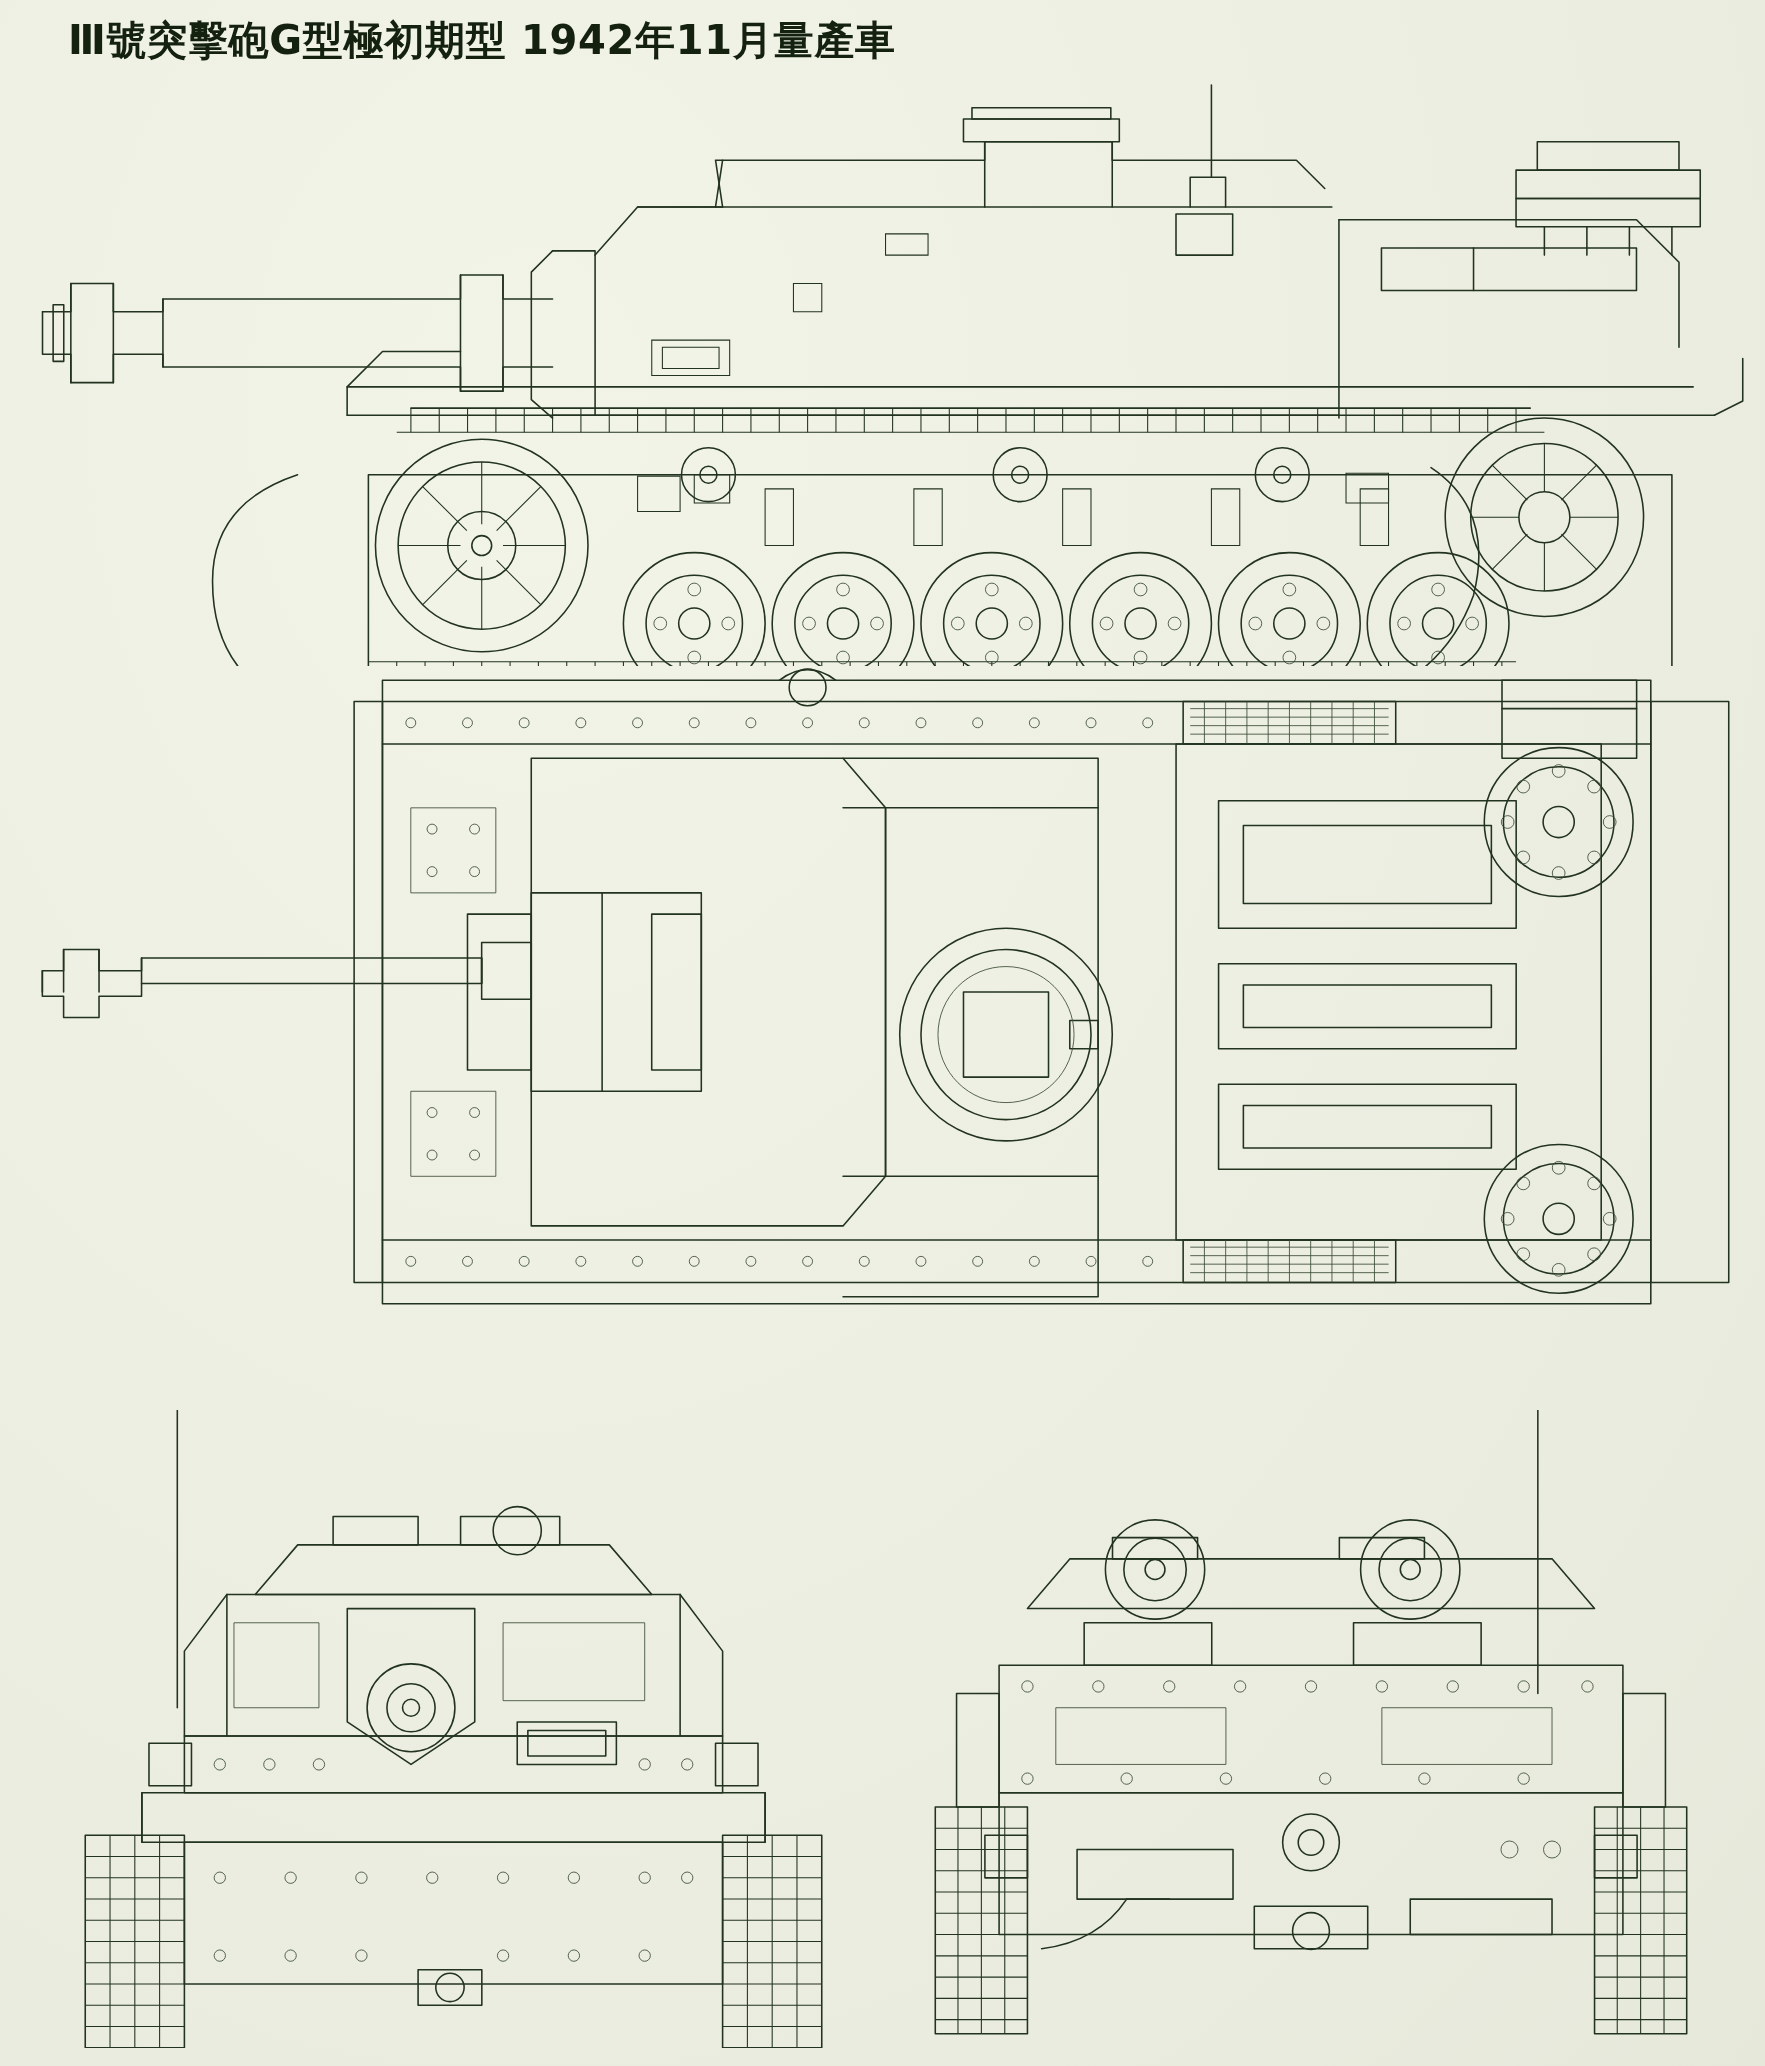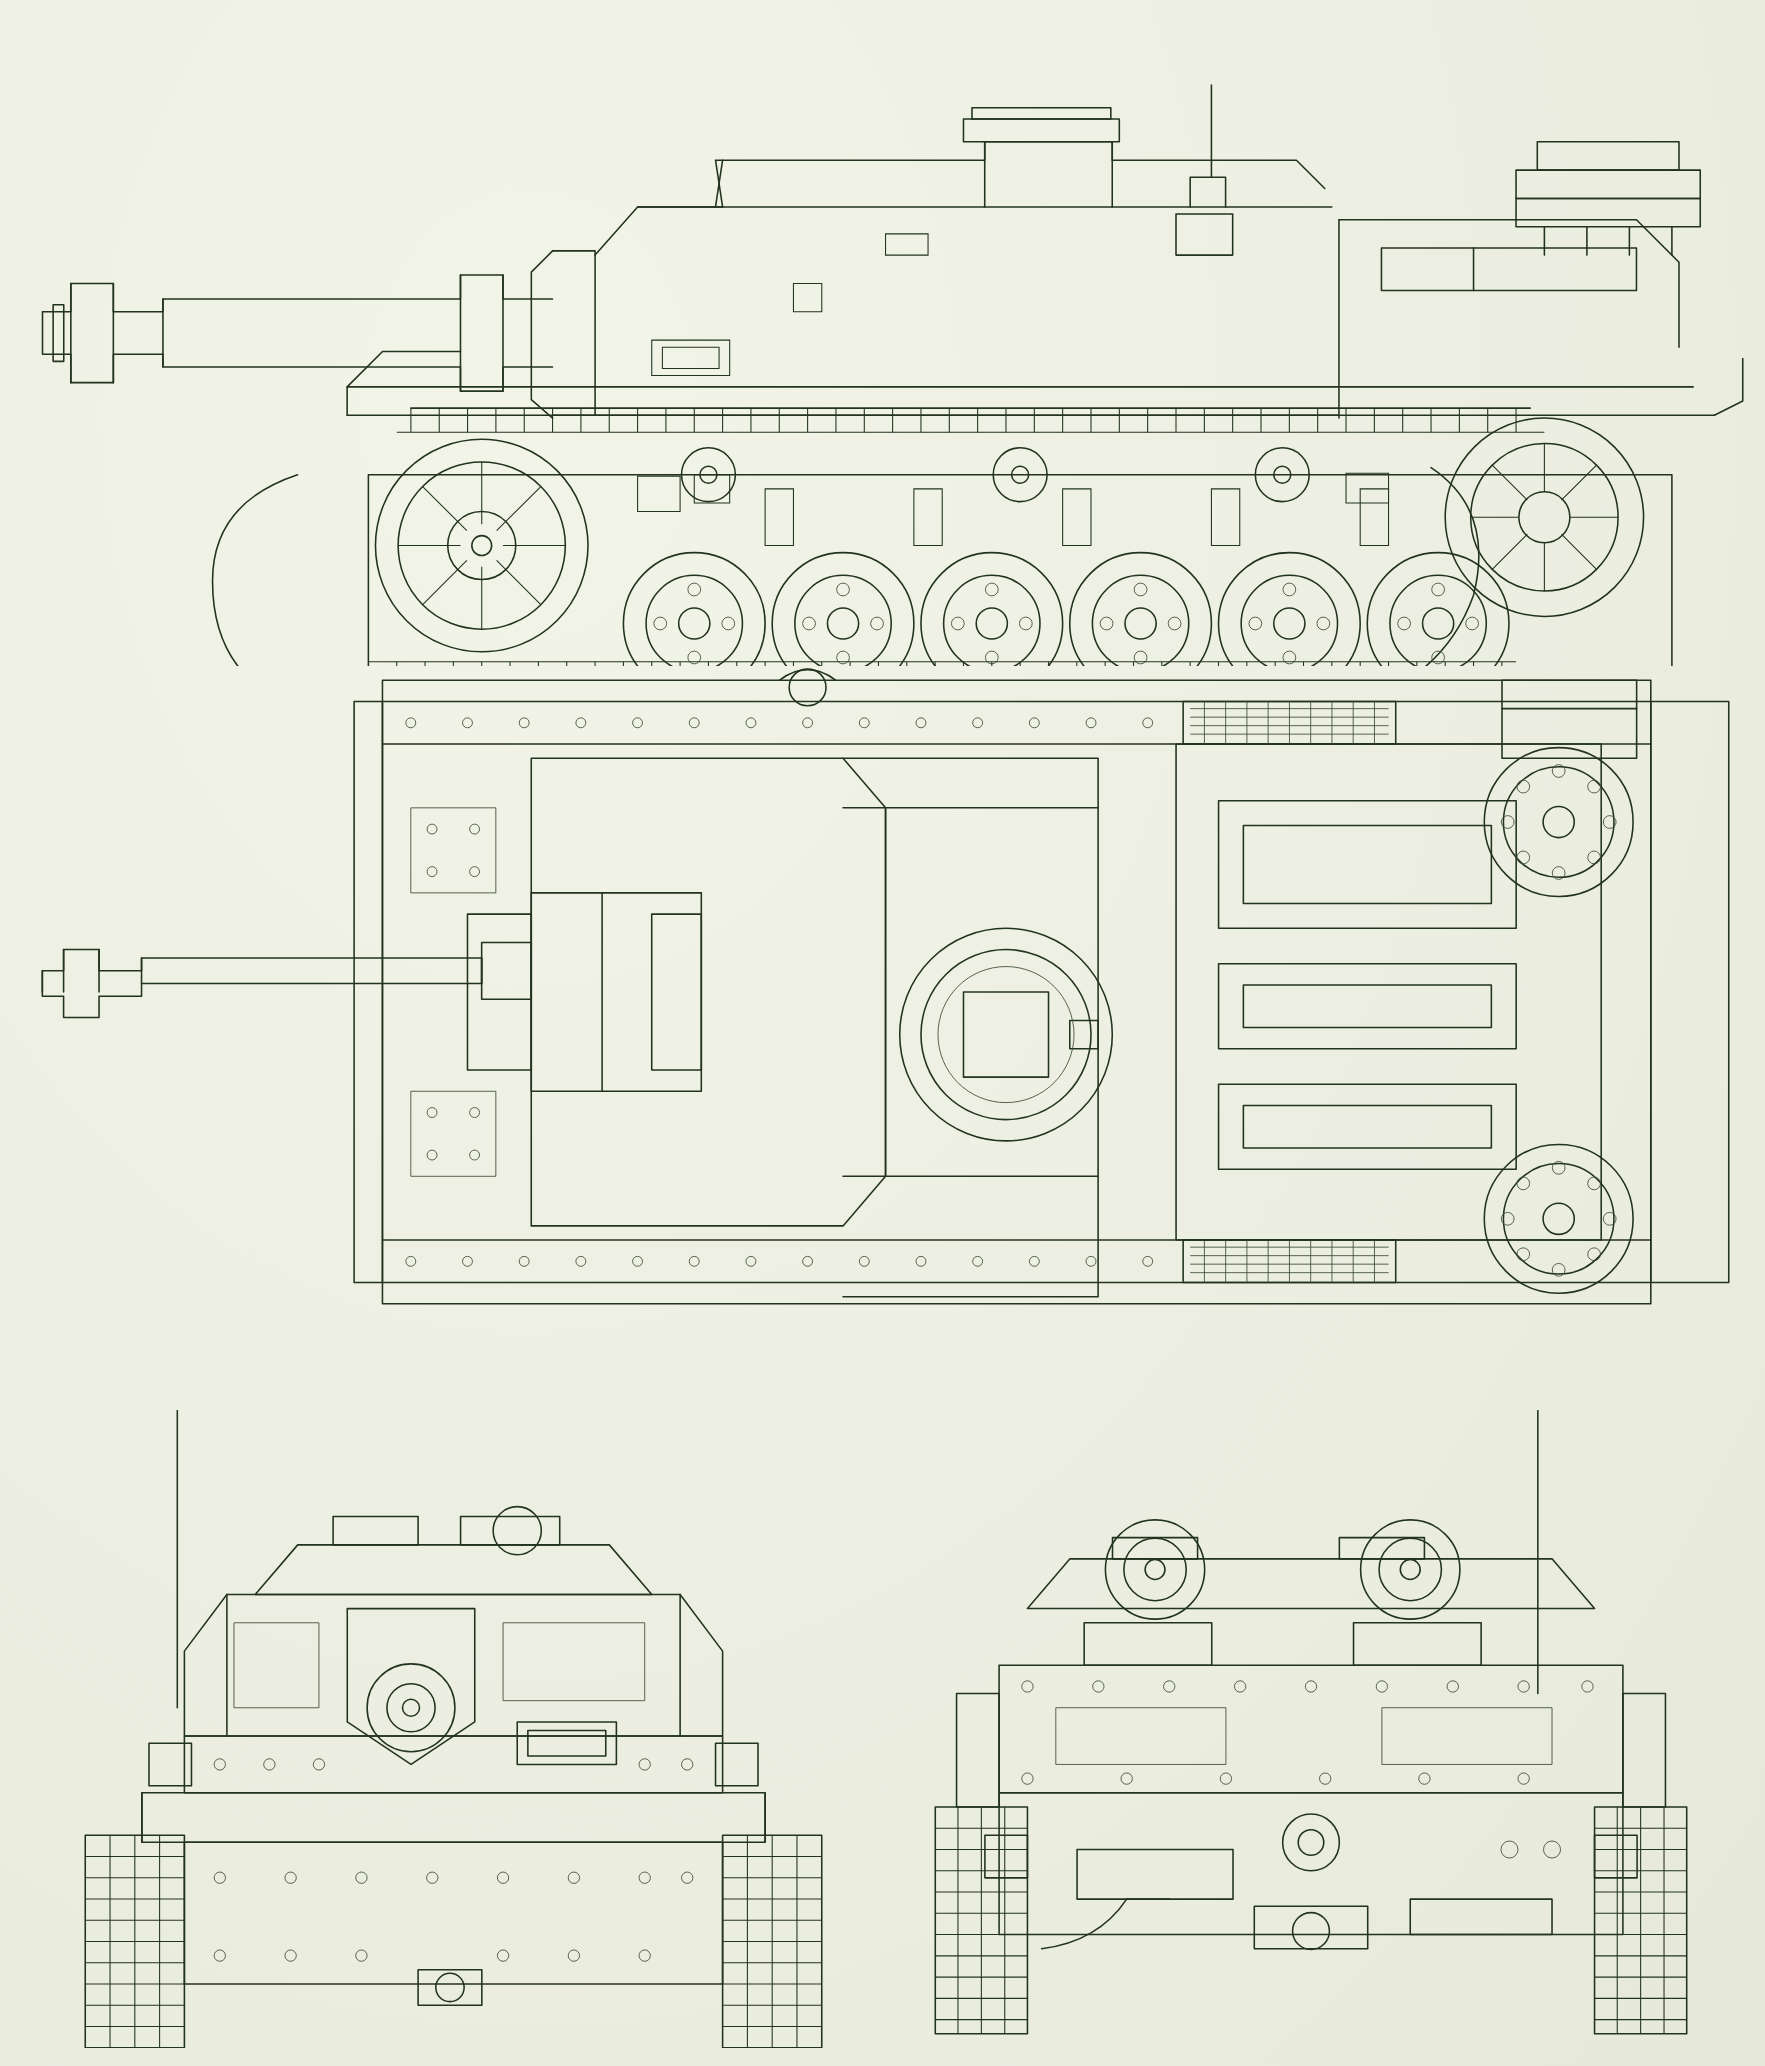--- a/index.html
+++ b/index.html
@@ -31,20 +31,21 @@
   svg{display:block;}
   .ln{fill:none;stroke:#22331f;stroke-width:2.2;stroke-linejoin:round;stroke-linecap:round;}
   .ln-t{fill:none;stroke:#22331f;stroke-width:1.5;}
   .ln-h{fill:none;stroke:#3a4a34;stroke-width:1.2;}
 </style>
 </head>
 <body>
 
 <div class="sheet">
 
+  <div class="title">Ⅲ號突擊砲G型極初期型  1942年11月量產車</div>
 
   <div class="view" style="left:14px;top:78px;">
     <svg width="1736" height="588" viewBox="0 0 2450 830">
       <g class="ln">
 
         <path d="M40 330 h40 v-40 h60 v40 h70 v-18 h420 v-34 h60 v34 h70"></path>
         <path d="M40 330 v60 M40 390 h40 v40 h60 v-40 h70 v18 h420 v34 h60 v-34 h70"></path>
         <path d="M80 290 v140 M140 290 v140 M210 312 v96 M630 278 v164 M690 278 v164"></path>
         <path d="M55 320 h15 v80 h-15 z"></path>
 

